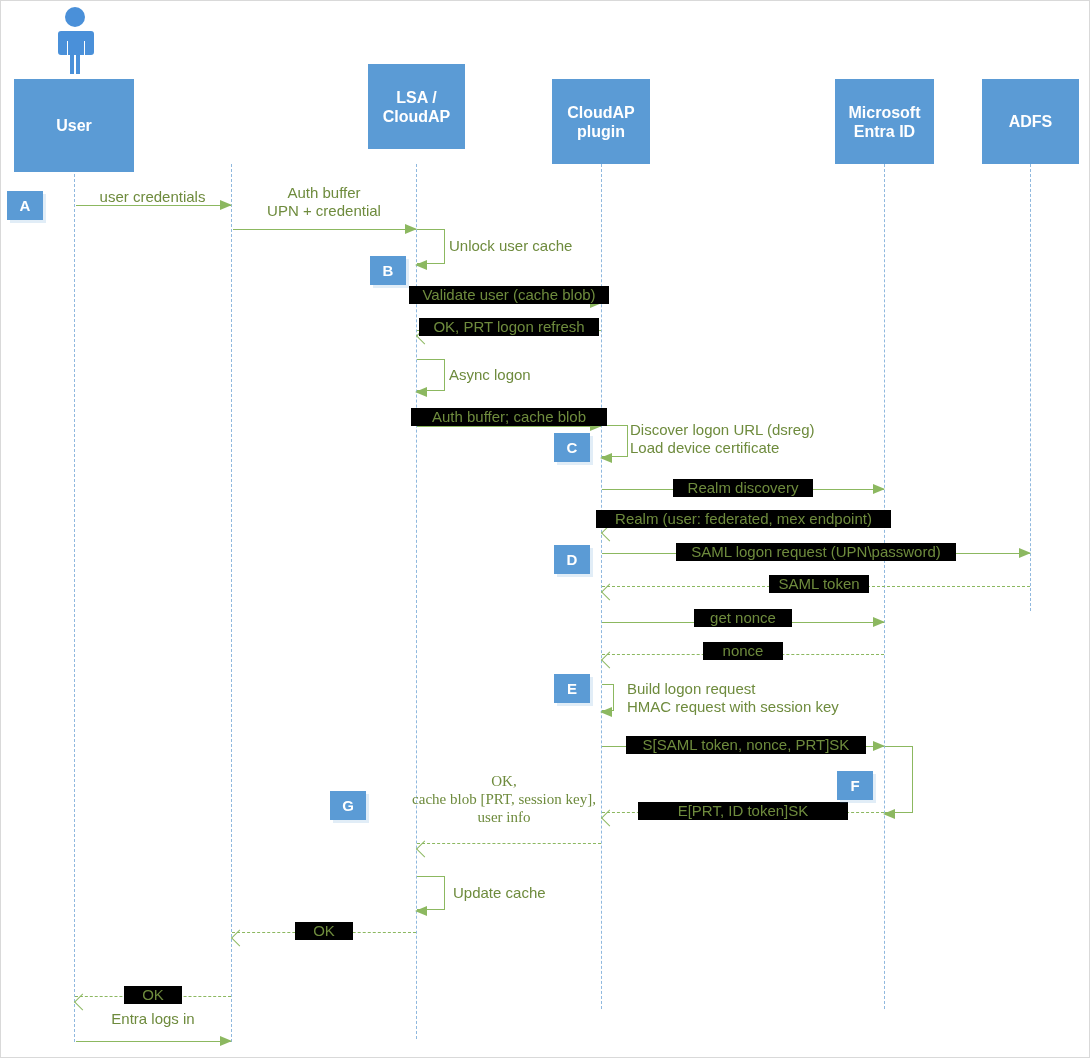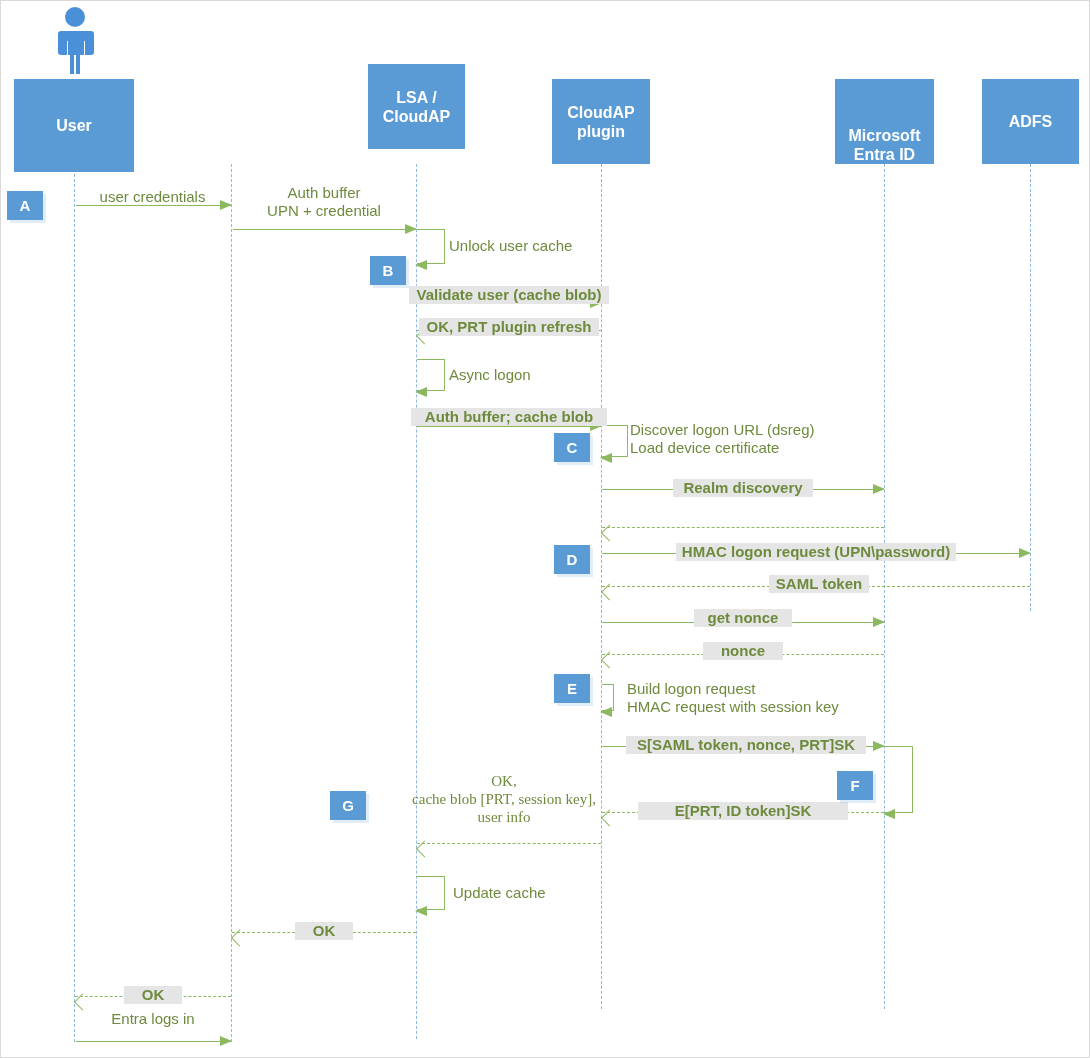--- a/index.html
+++ b/index.html
@@ -83,21 +83,21 @@
     position:absolute;
     color:#6E8B3D;
     font-size:15px;
     line-height:18px;
     white-space:pre-line;
     z-index:5;
     background:transparent;
   }
   .lbl.ctr{text-align:center;}
   .lbl.lft{text-align:left;}
-  .lbl.onwhite{background:#e5e5e5;font-weight:bold;}
+  .lbl.onwhite{background:#000000;}
 </style>
 </head>
 <body>
 
 <div id="canvas">
 
   <div class="lifeline" style="left:73px; top:163px; height:878px;"></div>
   <div class="lifeline" style="left:230px;top:163px; height:878px;"></div>
   <div class="lifeline" style="left:415px;top:163px; height:875px;"></div>
   <div class="lifeline" style="left:600px;top:163px; height:845px;"></div>
@@ -117,21 +117,21 @@
     <span>User</span>
   </div>
   <div class="actor-box" style="left:367px;top:63px; width:97px; height:85px;">
     <span>LSA /
 CloudAP</span>
   </div>
   <div class="actor-box" style="left:551px;top:78px; width:98px; height:85px;">
     <span>CloudAP
 plugin</span>
   </div>
-  <div class="actor-box" style="left:834px;top:78px; width:99px; height:85px;align-items:flex-end;">
+  <div class="actor-box" style="left:834px;top:78px; width:99px; height:85px;">
     <span>Microsoft
 Entra ID</span>
   </div>
   <div class="actor-box" style="left:981px;top:78px; width:97px; height:85px;">
     <span>ADFS</span>
   </div>
 
   <div class="step-badge" style="left:6px;  top:190px;">
     <span>A</span>
     </div>
@@ -176,21 +176,21 @@
   <div class="msg right" style="left:416px;top:302px;width:184px;">
     <span class="shaft"></span>
       <span class="head"></span>
   </div>
   <div class="lbl ctr onwhite" style="left:408px;top:285px;width:200px;">Validate user (cache blob)</div>
 
   <div class="msg left dashed open" style="left:416px;top:329px;width:184px;">
     <span class="shaft"></span>
       <span class="head"></span>
   </div>
-  <div class="lbl ctr onwhite" style="left:418px;top:317px;width:180px;">OK, PRT plugin refresh</div>
+  <div class="lbl ctr onwhite" style="left:418px;top:317px;width:180px;">OK, PRT logon refresh</div>
 
   <div class="selfloop" style="left:416px;top:358px;width:28px;height:32px;">
     <span class="box"></span>
       <span class="head"></span>
   </div>
   <div class="lbl lft" style="left:448px;top:365px;width:180px;">Async logon</div>
 
   <div class="msg right" style="left:416px;top:425px;width:184px;">
     <span class="shaft"></span>
       <span class="head"></span>
@@ -207,26 +207,27 @@
   <div class="msg right" style="left:601px;top:488px;width:282px;">
     <span class="shaft"></span>
       <span class="head"></span>
   </div>
   <div class="lbl ctr onwhite" style="left:672px;top:478px;width:140px;">Realm discovery</div>
 
   <div class="msg left dashed open" style="left:601px;top:526px;width:282px;">
     <span class="shaft"></span>
       <span class="head"></span>
   </div>
+  <div class="lbl ctr onwhite" style="left:595px;top:509px;width:295px;">Realm (user: federated, mex endpoint)</div>
 
   <div class="msg right" style="left:601px;top:552px;width:428px;">
     <span class="shaft"></span>
       <span class="head"></span>
   </div>
-  <div class="lbl ctr onwhite" style="left:675px;top:542px;width:280px;">HMAC logon request (UPN\password)</div>
+  <div class="lbl ctr onwhite" style="left:675px;top:542px;width:280px;">SAML logon request (UPN\password)</div>
 
   <div class="msg left dashed open" style="left:601px;top:585px;width:428px;">
     <span class="shaft"></span>
       <span class="head"></span>
   </div>
   <div class="lbl ctr onwhite" style="left:768px;top:574px;width:100px;">SAML token</div>
 
   <div class="msg right" style="left:601px;top:621px;width:282px;">
     <span class="shaft"></span>
       <span class="head"></span>

